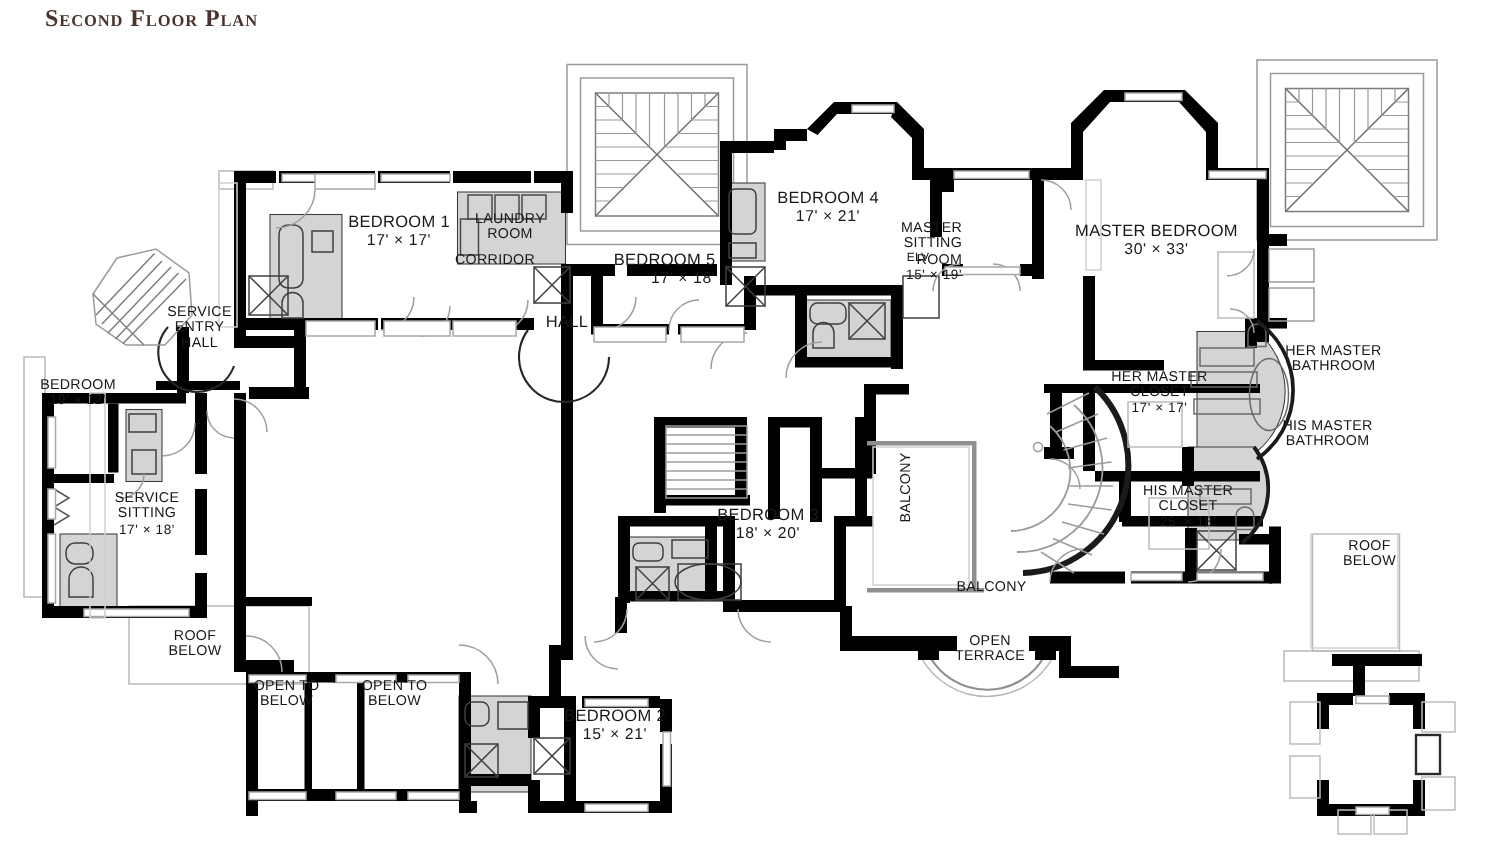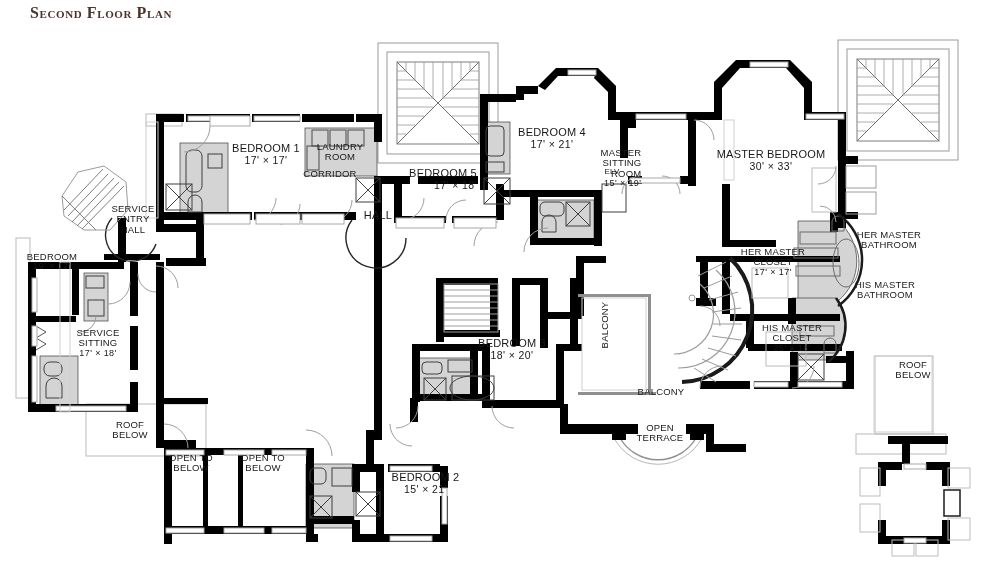--- a/index.html
+++ b/index.html
@@ -581,21 +581,21 @@
       <div class="lbl sm rot" style="left: 605px; top: 325px;">
         <span class="nm">BALCONY</span>
       </div>
       <div class="lbl sm" style="left: 661px; top: 392px;">
         <span class="nm">BALCONY</span>
       </div>
       <div class="lbl sm" style="left: 660px; top: 433px;">
         <span class="nm">OPEN</span>
         <span class="nm">TERRACE</span>
       </div>
-      <div class="lbl" style="left: 410px; top: 484px; padding-left: 31px;">
+      <div class="lbl" style="left: 410px; top: 484px;">
         <span class="nm">BEDROOM 2</span>
         <span class="dm">15' × 21'</span>
       </div>
       <div class="lbl sm" style="left: 191px; top: 463px;">
         <span class="nm">OPEN TO</span>
         <span class="nm">BELOW</span>
       </div>
       <div class="lbl sm" style="left: 263px; top: 463px;">
         <span class="nm">OPEN TO</span>
         <span class="nm">BELOW</span>

